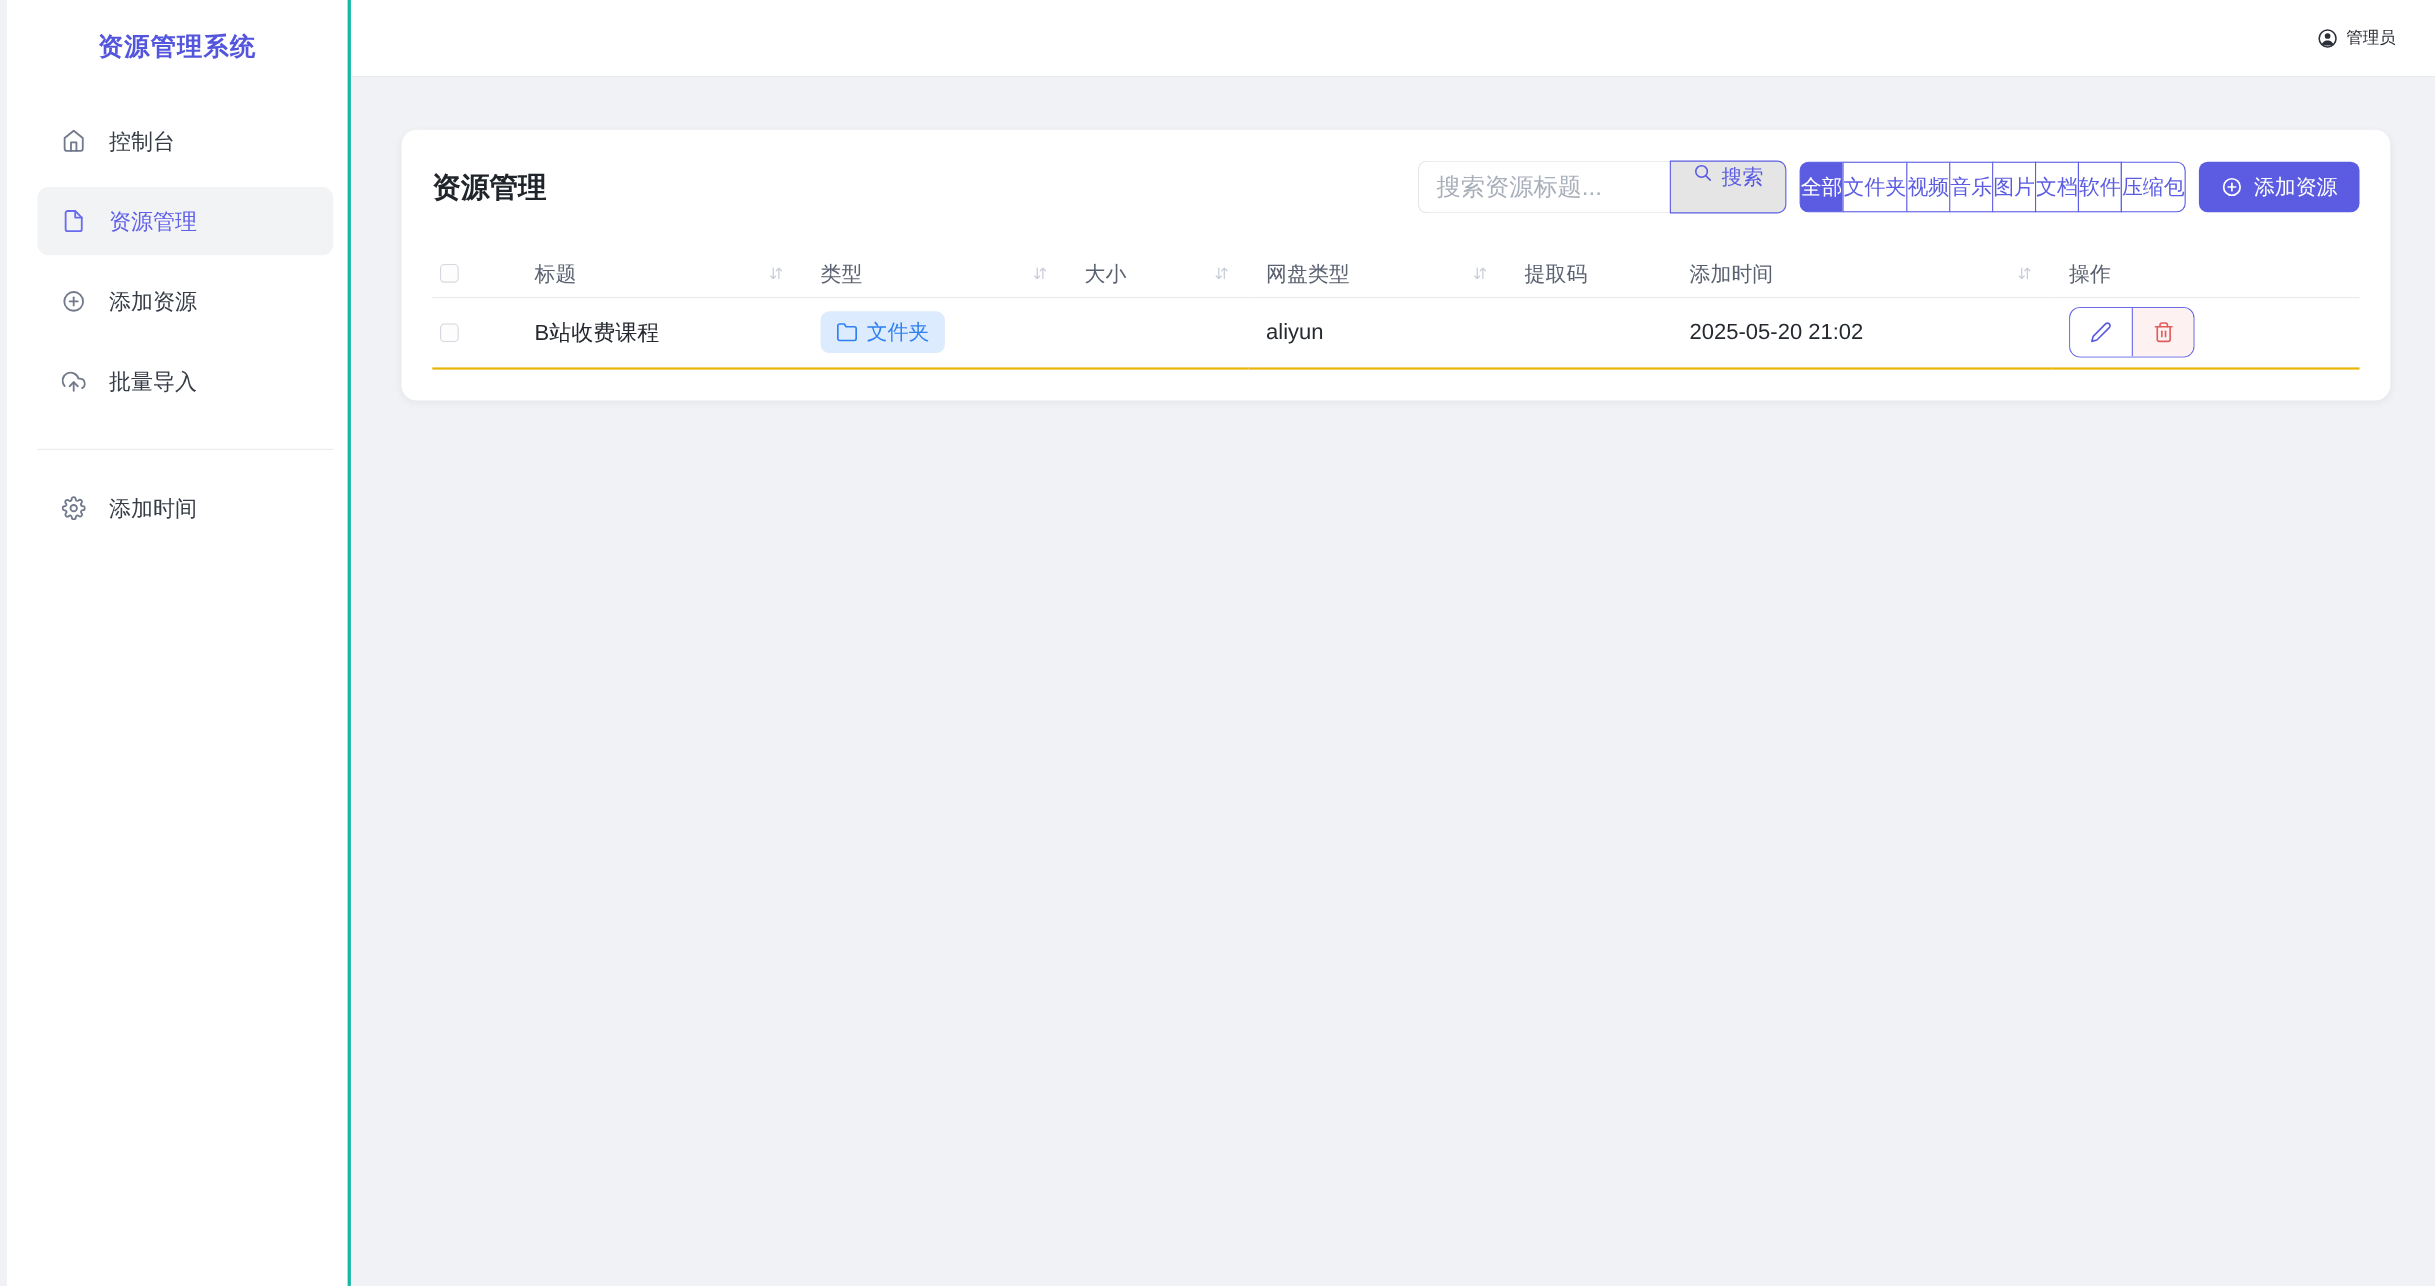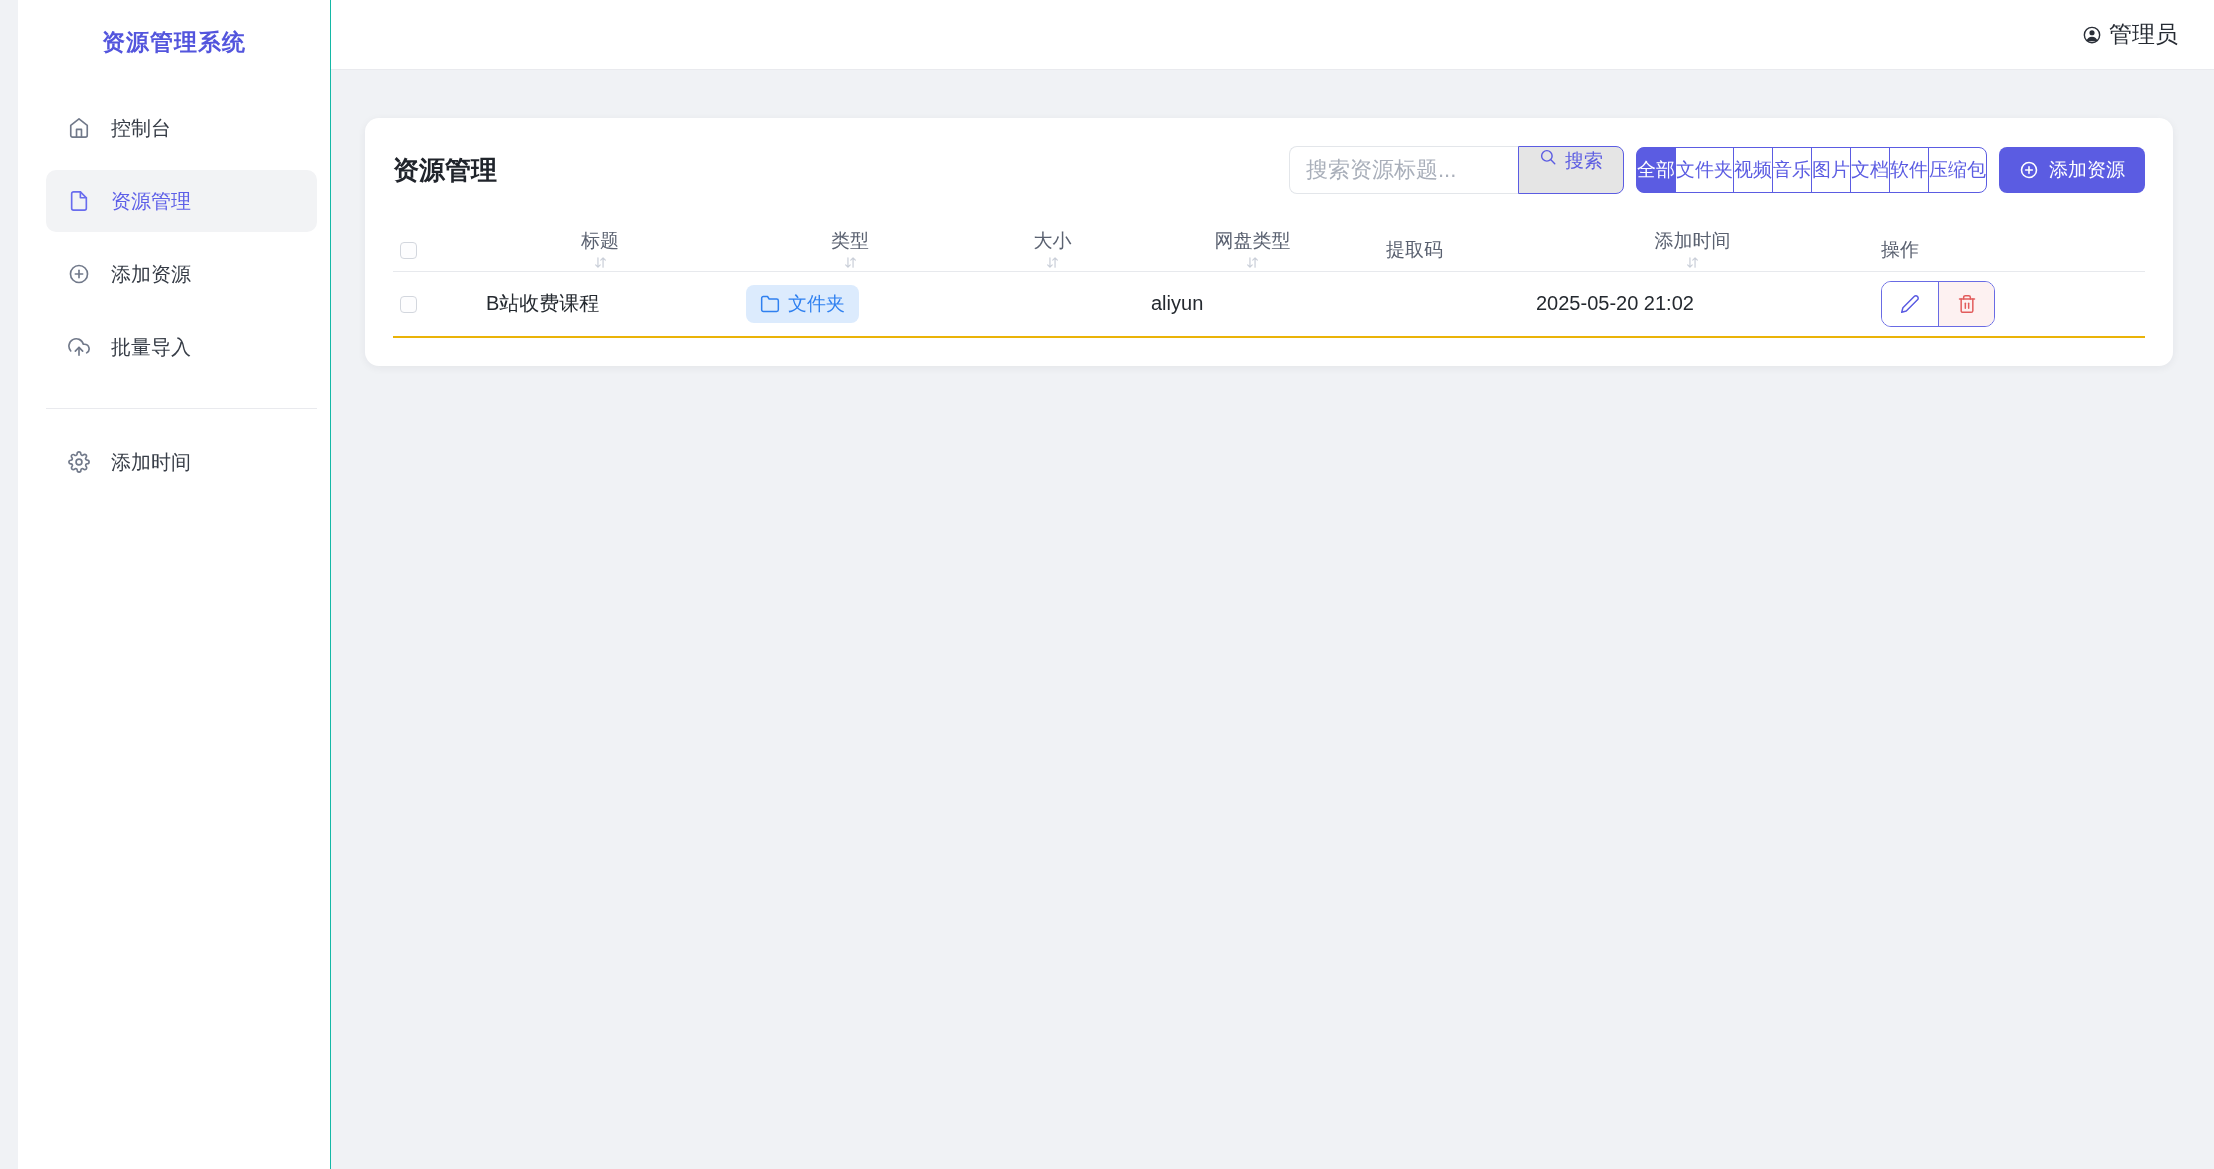--- a/index.html
+++ b/index.html
@@ -5,22 +5,22 @@
   * { box-sizing: border-box; }
   html,body { margin:0; padding:0; }
   body {
     width:2214px; height:1169px; overflow:hidden;
     background:#f0f2f5;
     font-family:"Liberation Sans", "DejaVu Sans", sans-serif;
     color:#24292f;
   }
   
   .sidebar {
-    position:fixed; left:18px; top:0; bottom:0; width:313px;
-    background:#fff; border-right:1px solid #14b8a6; z-index:5;
+    position:fixed; left:6px; top:0; bottom:0; width:313px;
+    background:#fff; border-right:3px solid #14b8a6; z-index:5;
   }
   .brand {
     padding-top:27px; height:59px; text-align:center;
     font-size:23px; font-weight:bold; color:#5355dd; letter-spacing:1px;
   }
   .nav { margin-top:38px; padding:0 13px 0 28px; }
   .nav-item {
     height:62px; margin-bottom:11px; border-radius:10px;
     display:flex; align-items:center; padding-left:22px; gap:21px;
     cursor:pointer; color:#363c46; font-size:20px;
@@ -29,21 +29,21 @@
   .nav-item.active { background:#f2f3f5; color:#5e60e8; }
   .nav-item.active .nav-icon { color:#696cee; }
   .nav-divider { height:1px; background:#e9eaee; margin:30px 0 22px 0; }
   
   .topbar {
     margin-left:313px; height:70px; background:#fff;
     border-bottom:1px solid #e9eaee;
     display:flex; align-items:center; justify-content:flex-end;
     padding-right:36px;
   }
-  .user-chip { display:flex; align-items:center; gap:7px; font-size:23px; color:#262b33; cursor:pointer; }
+  .user-chip { display:flex; align-items:center; gap:7px; font-size:15px; color:#262b33; cursor:pointer; }
   .user-chip .uicon { width:20px; height:20px; display:flex; color:#2a2f38; }
   
   .main { margin-left:313px; padding:48px 41px 0 52px; }
   .card {
     background:#fff; border-radius:14px; padding:28px;
     box-shadow:0 2px 8px rgba(30,41,59,.06);
   }
   .card-head { display:flex; align-items:center; justify-content:space-between; height:48px; }
   .page-title { margin:0; font-size:26px; font-weight:bold; color:#20242b; }
   .toolbar { display:flex; align-items:center; gap:12px; }
@@ -81,21 +81,21 @@
   table.res-table { margin-top:34px; width:100%; border-collapse:collapse; table-layout:fixed; }
   .res-table th {
     height:42px; font-size:19px; font-weight:normal; color:#5a6170;
     text-align:left; padding:0 16px; border-bottom:1px solid #e7e9ed;
   }
   .res-table td {
     height:65px; padding:0 16px; font-size:20px; color:#24292f;
     border-bottom:2px solid #eab308; vertical-align:middle;
   }
   .res-table th.cb, .res-table td.cb { padding-left:7px; }
-  .th-inner { display:flex; align-items:center; justify-content:space-between;flex-direction:column; }
+  .th-inner { display:flex; align-items:center; justify-content:space-between; }
   .sort-ic { width:17px; height:17px; display:flex; color:#c9ced8; cursor:pointer; flex:none; }
   .checkbox {
     display:inline-block; width:17px; height:17px; border:1.5px solid #d3d7de;
     border-radius:4px; background:#fdfdfe; cursor:pointer; vertical-align:middle;
   }
   .badge {
     display:inline-flex; align-items:center; gap:8px; height:38px; padding:0 14px;
     border-radius:8px; background:#dcebfd; color:#2f80f0; font-size:19px;
   }
   .badge .bicon { width:20px; height:20px; display:flex; }

